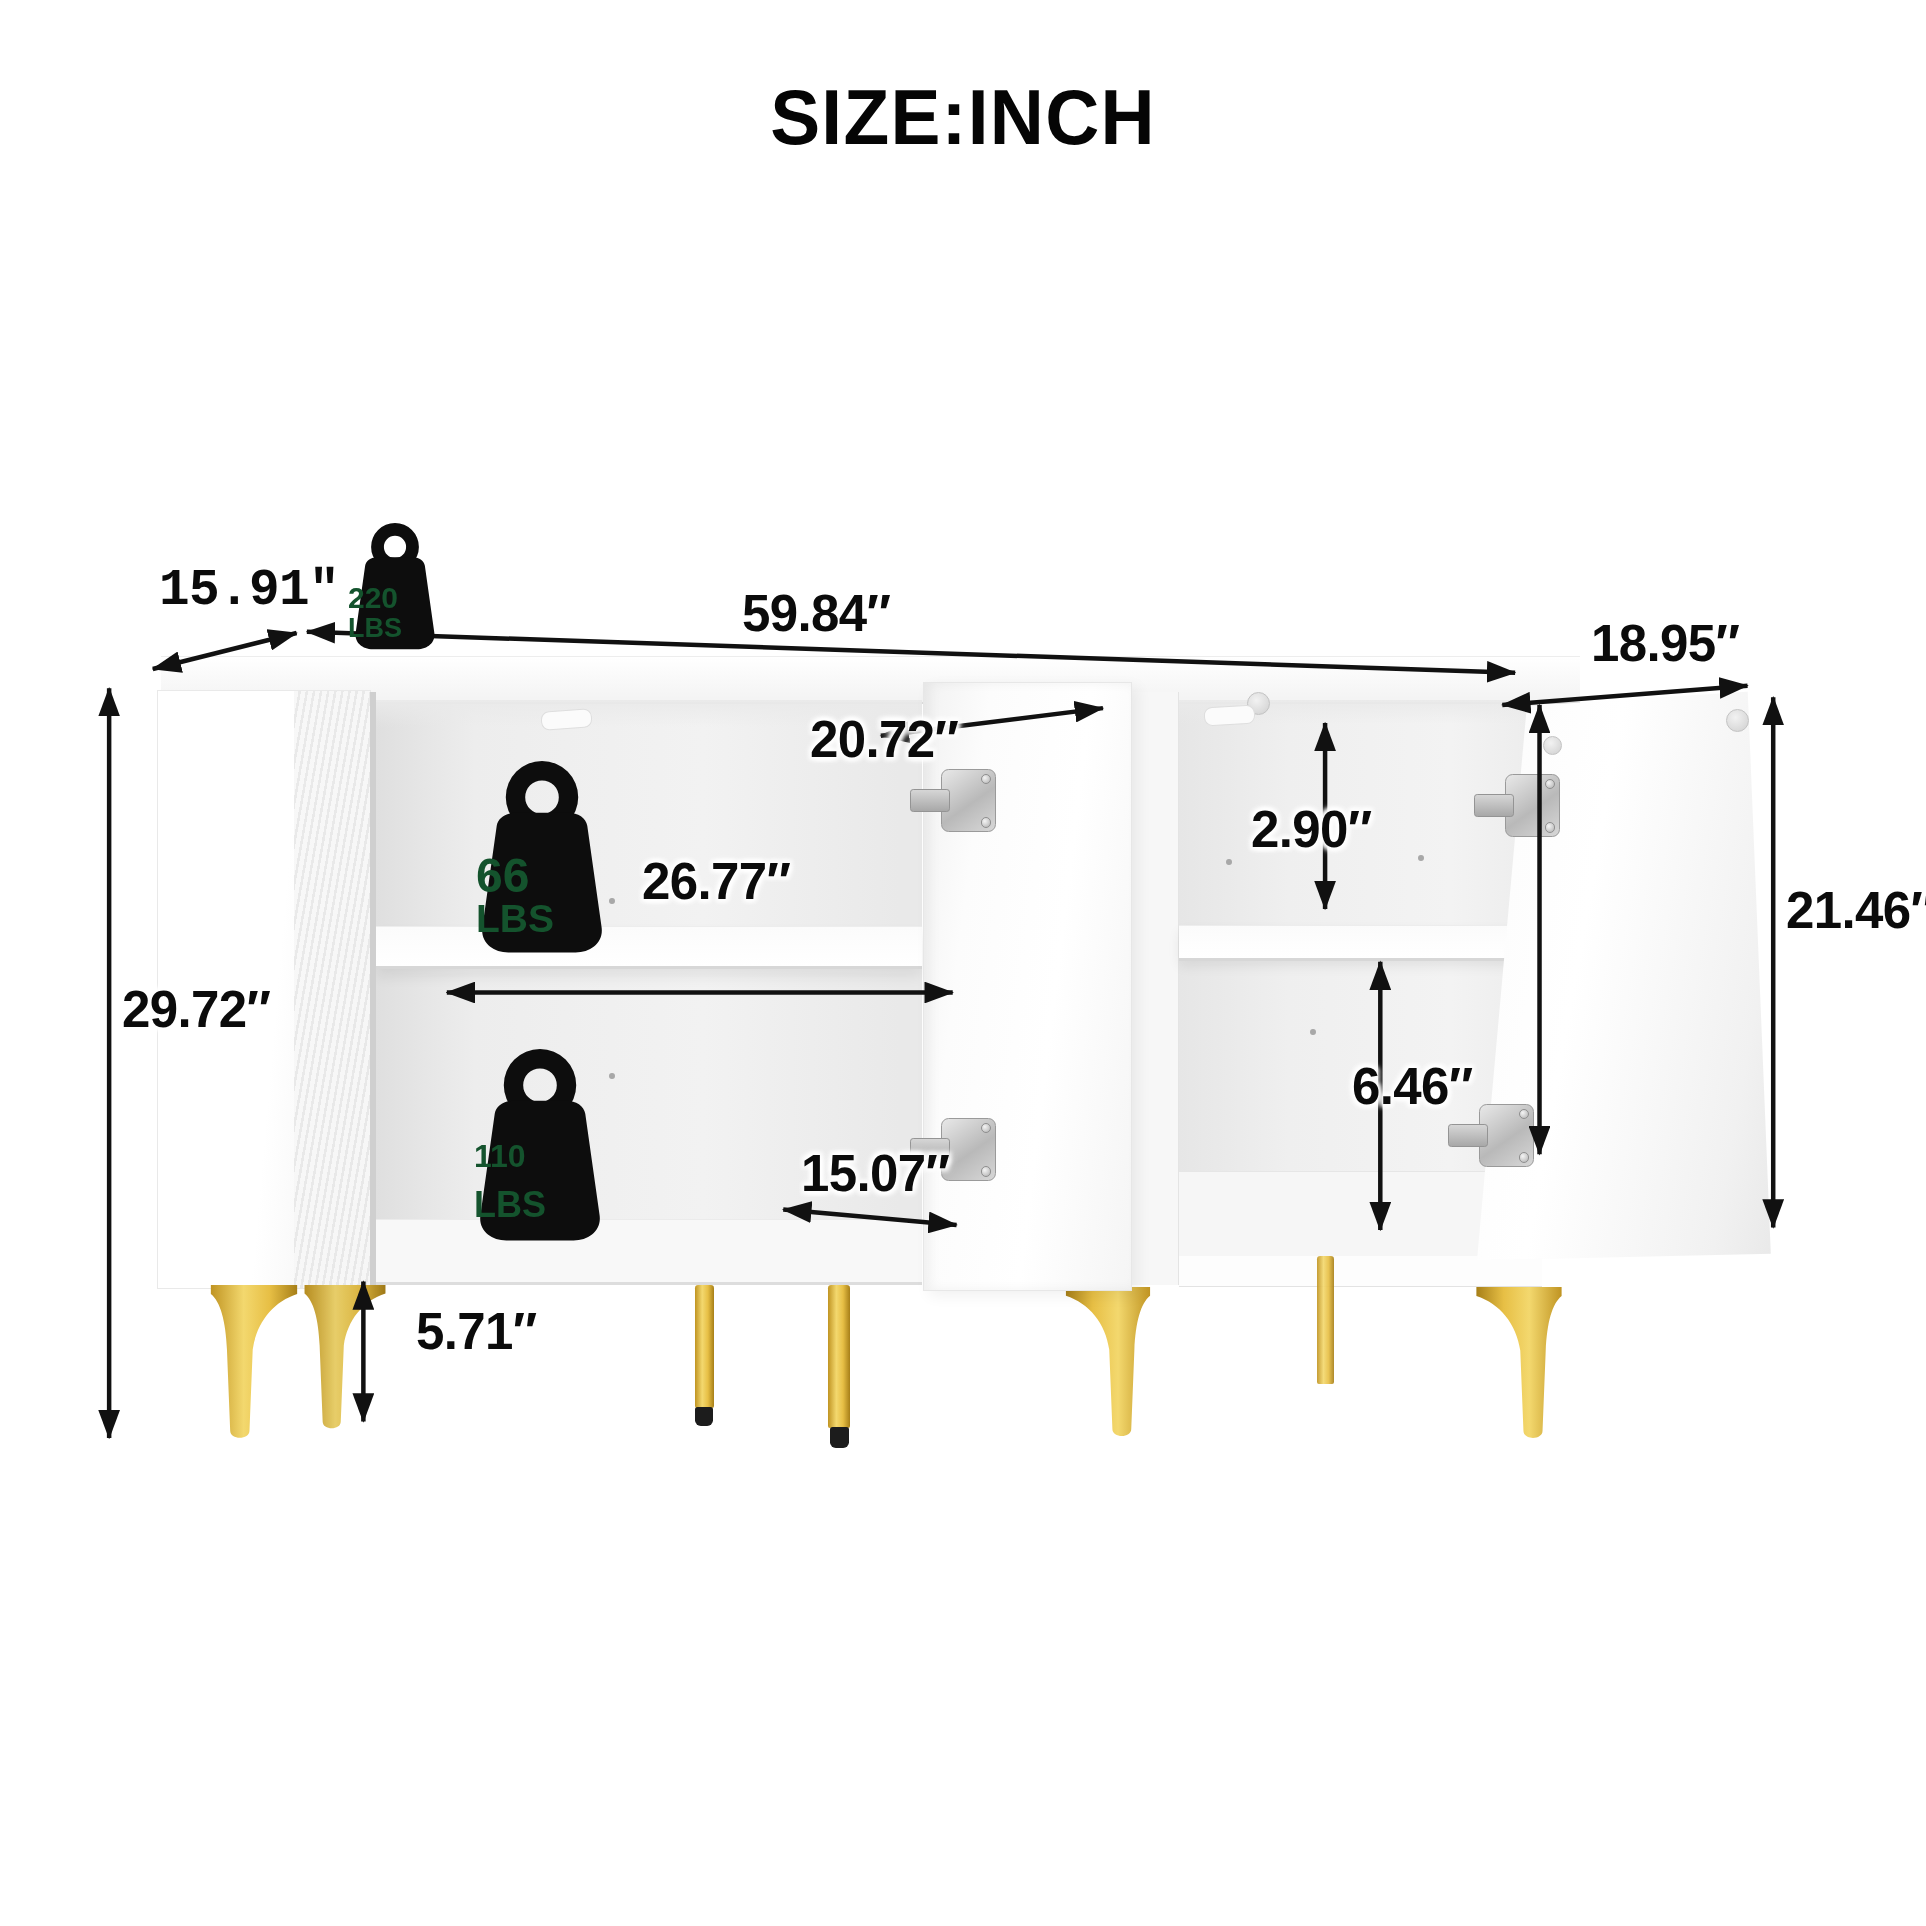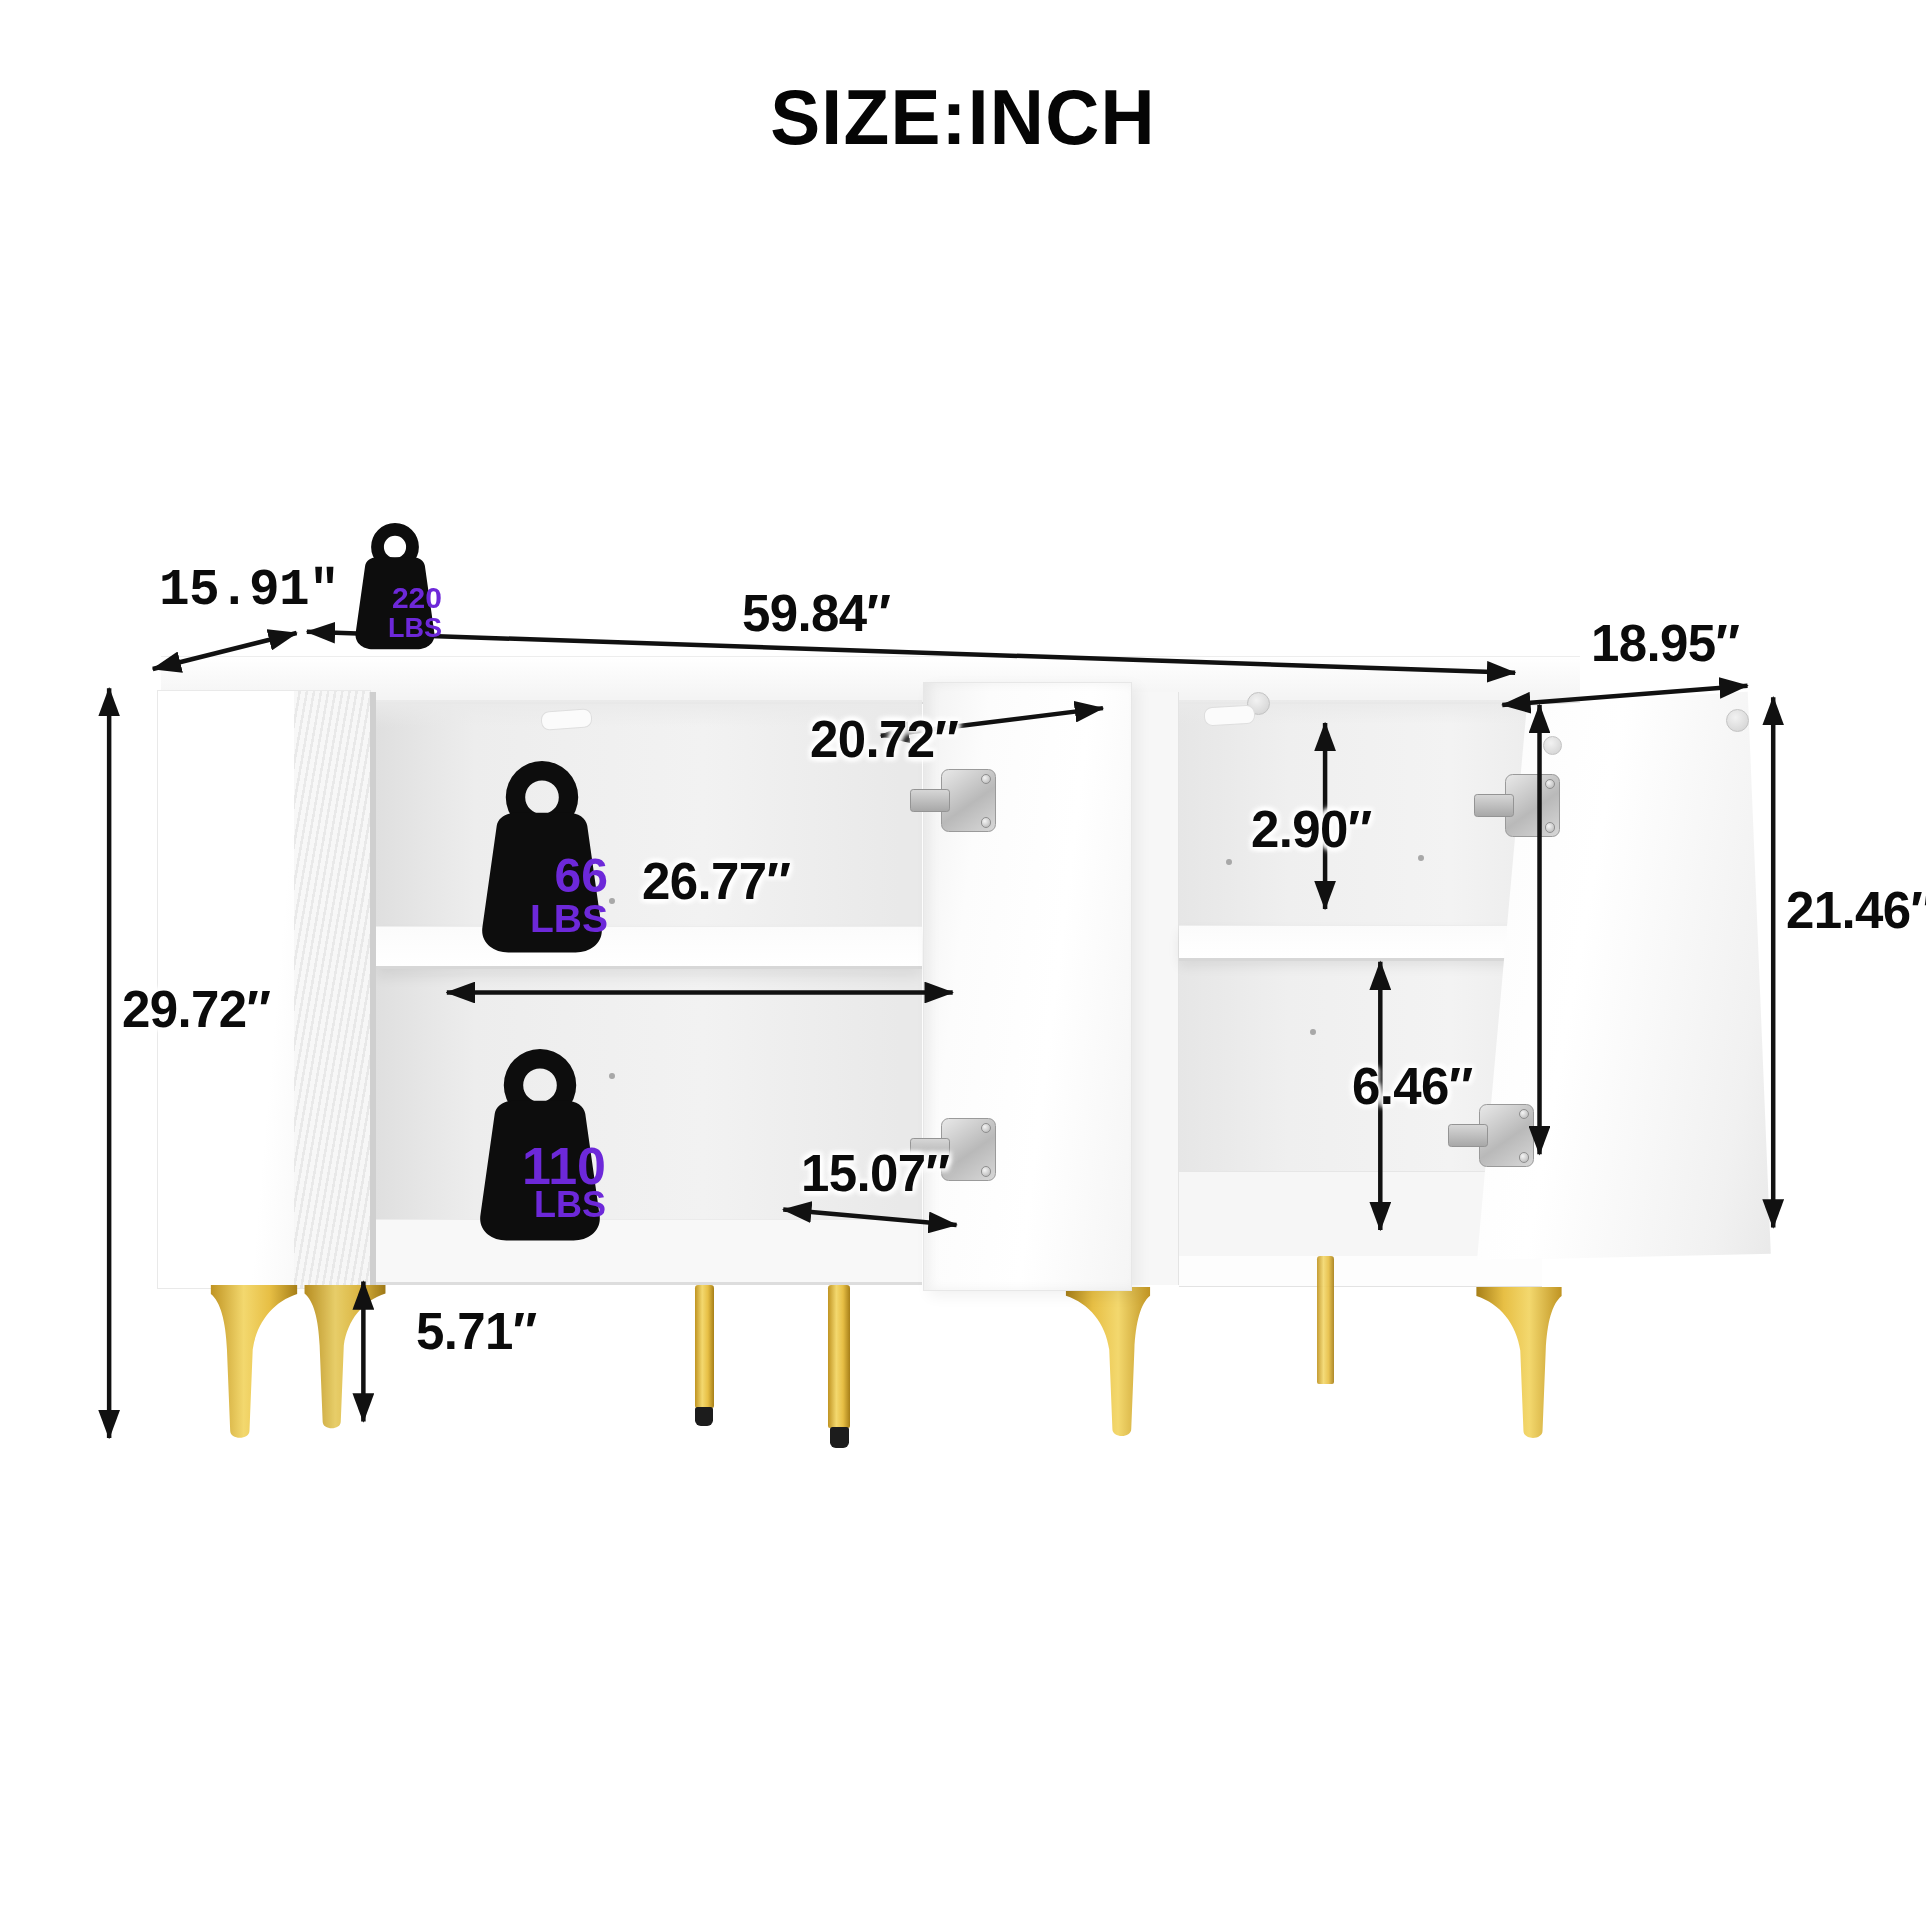--- a/index.html
+++ b/index.html
@@ -98,21 +98,21 @@
   
   .leg-svg{position:absolute;z-index:5;}
   .leg-straight{position:absolute;z-index:5;
     background:linear-gradient(to right,#c09422,#f3d86e 38%,#e7bf45 68%,#a77f18);
     border-radius:3.2px 3.2px 1.9px 1.9px;}
   .leg-foot{position:absolute;background:#1c1c1c;border-radius:2.6px 2.6px 5.8px 5.8px;z-index:5;}
 
   
   .cap-icon{position:absolute;z-index:30;}
   .cap-icon svg{position:absolute;left:0;top:0;width:100%;height:100%;}
-  .cap-text{position:absolute;width:100%;text-align:right;color:#6d28d9;font-weight:700;line-height:1;}
+  .cap-text{position:absolute;width:100%;text-align:left;color:#14532d;font-weight:700;line-height:1;}
 
   
   #dim-arrows{position:absolute;left:0;top:0;z-index:20;}
   #dim-arrows line{stroke:#111111;stroke-width:7;}
 </style>
 </head>
 <body>
 
 <div id="canvas">
 
@@ -267,21 +267,21 @@
     </svg>
     <div class="cap-text" style="top:47%;font-size:48px;">66</div>
     <div class="cap-text" style="top:71%;font-size:39px;">LBS</div>
   </div>
 
   <div class="cap-icon" style="left:474px;top:1049px;width:132px;height:194px;">
     <svg viewBox="0 0 100 150">
       <path fill-rule="evenodd" fill="#0d0d0d" d="M22,28 a28,28 0 1,1 56,0 a28,28 0 1,1 -56,0 M37,28 a13,13 0 1,0 26,0 a13,13 0 1,0 -26,0"></path>
       <path fill="#0d0d0d" d="M30,40 h40 c8,0 14,4 15,10 l11,78 c2,12 -8,20 -20,20 h-52 c-12,0 -22,-8 -20,-20 l11,-78 c1,-6 7,-10 15,-10 z"></path>
     </svg>
-    <div class="cap-text" style="top:47%;font-size:52px;">110</div>
+    <div class="cap-text" style="top:47%;font-size:32px;">110</div>
     <div class="cap-text" style="top:71%;font-size:36px;">LBS</div>
   </div>
 
   <div class="dim-label" style="left:159px;top:565px;font-family:Liberation Mono, monospace;">15.91″</div>
   <div class="dim-label" style="left:742px;top:588px;">59.84″</div>
   <div class="dim-label" style="left:122px;top:984px;">29.72″</div>
   <div class="dim-label" style="left:810px;top:714px;">20.72″</div>
   <div class="dim-label" style="left:642px;top:856px;">26.77″</div>
   <div class="dim-label" style="left:801px;top:1148px;">15.07″</div>
   <div class="dim-label" style="left:1251px;top:804px;">2.90″</div>

